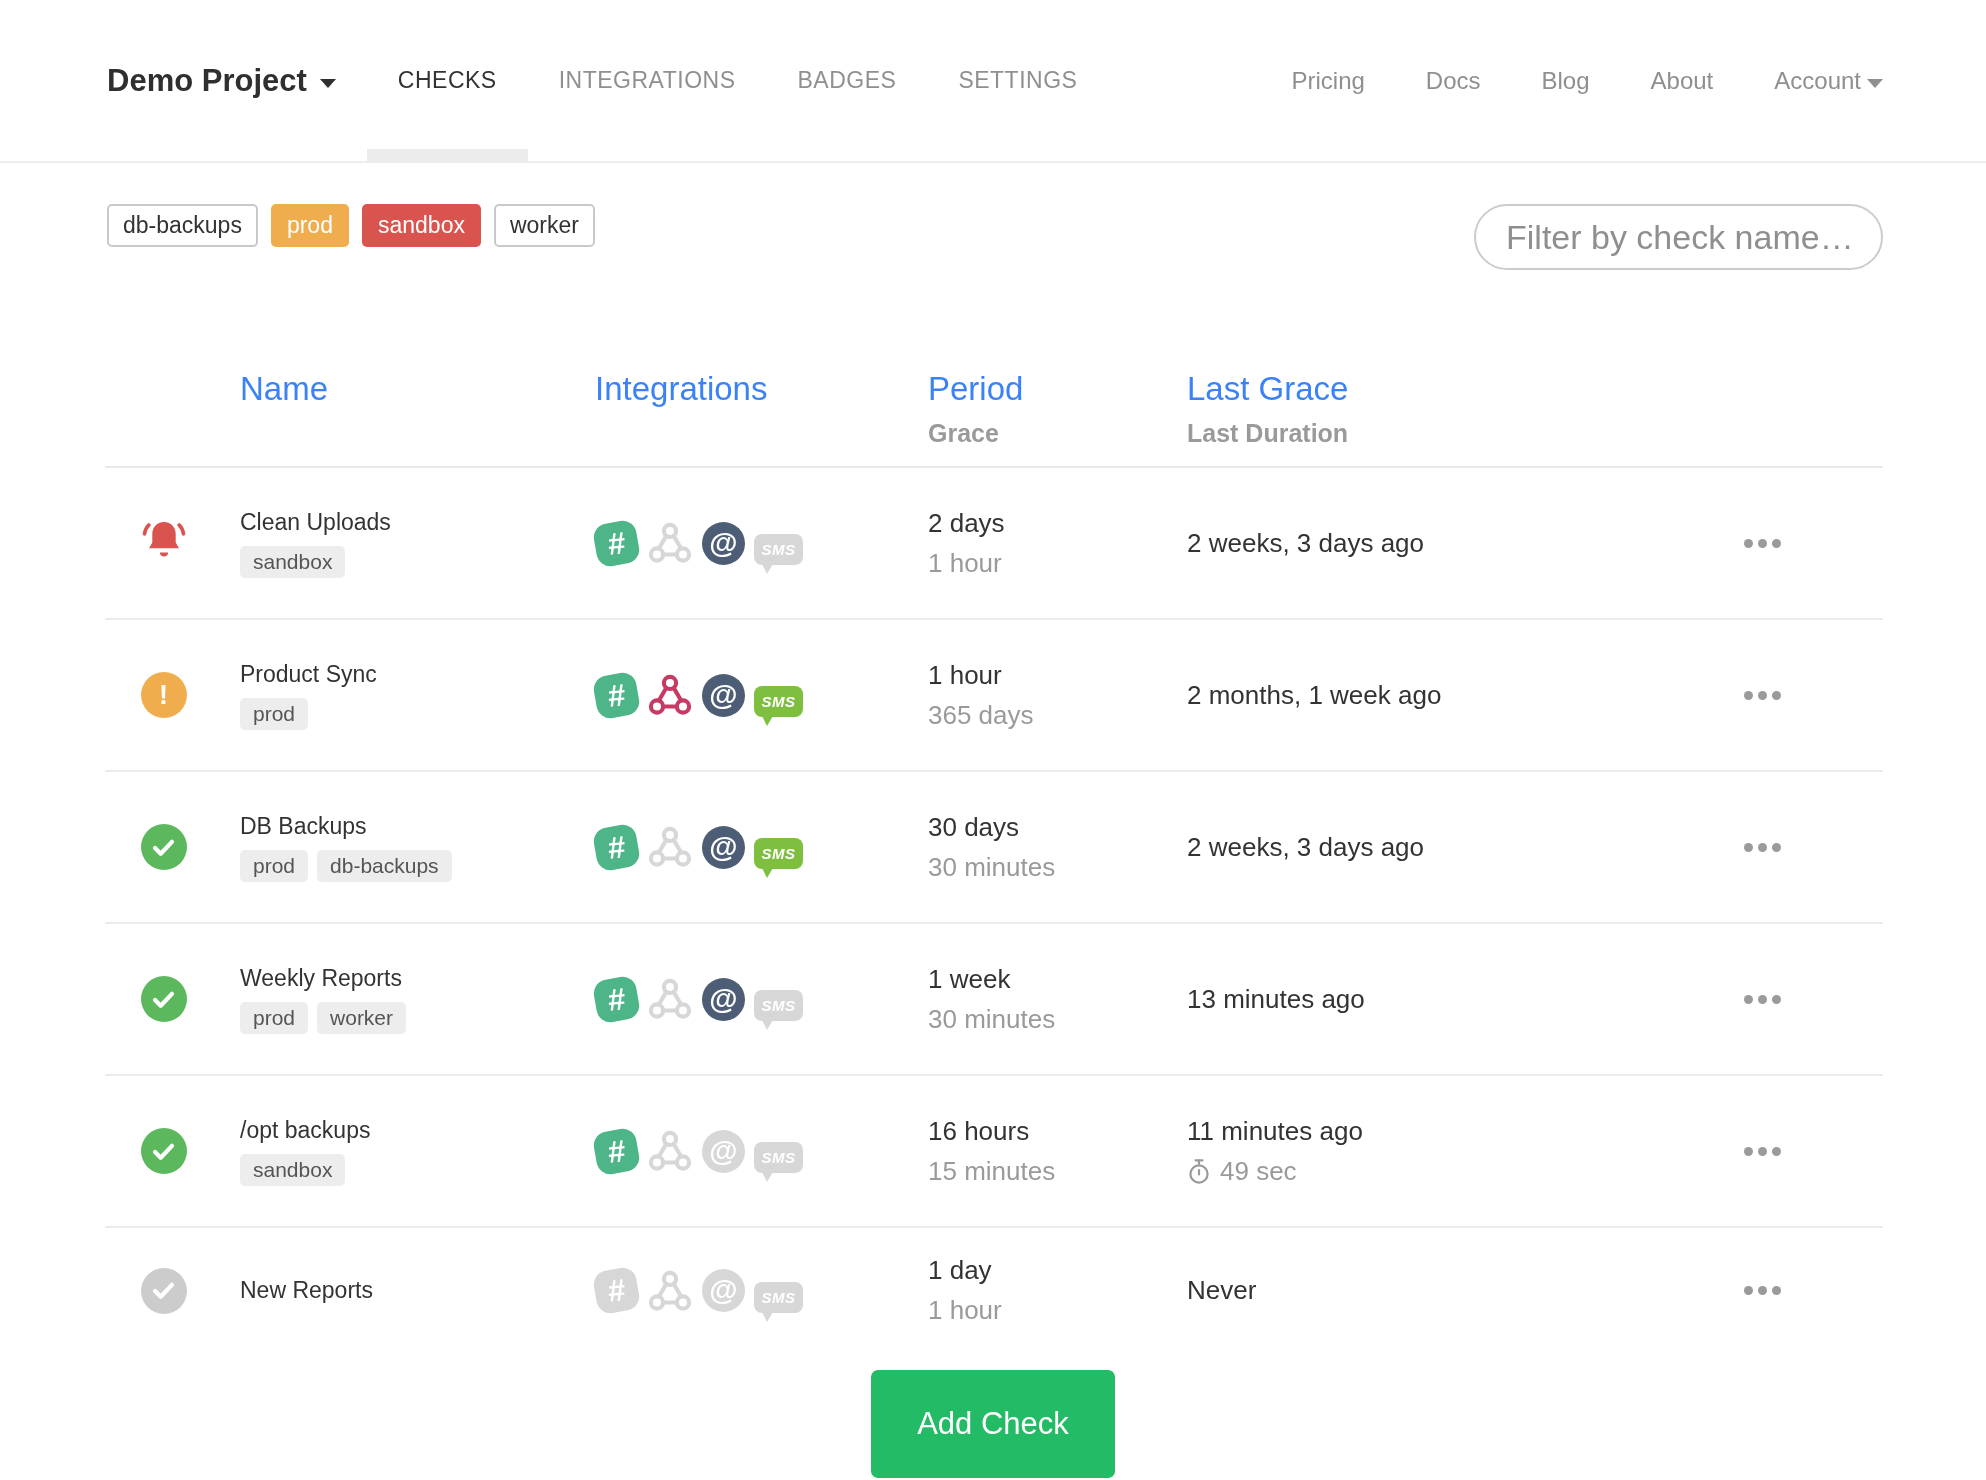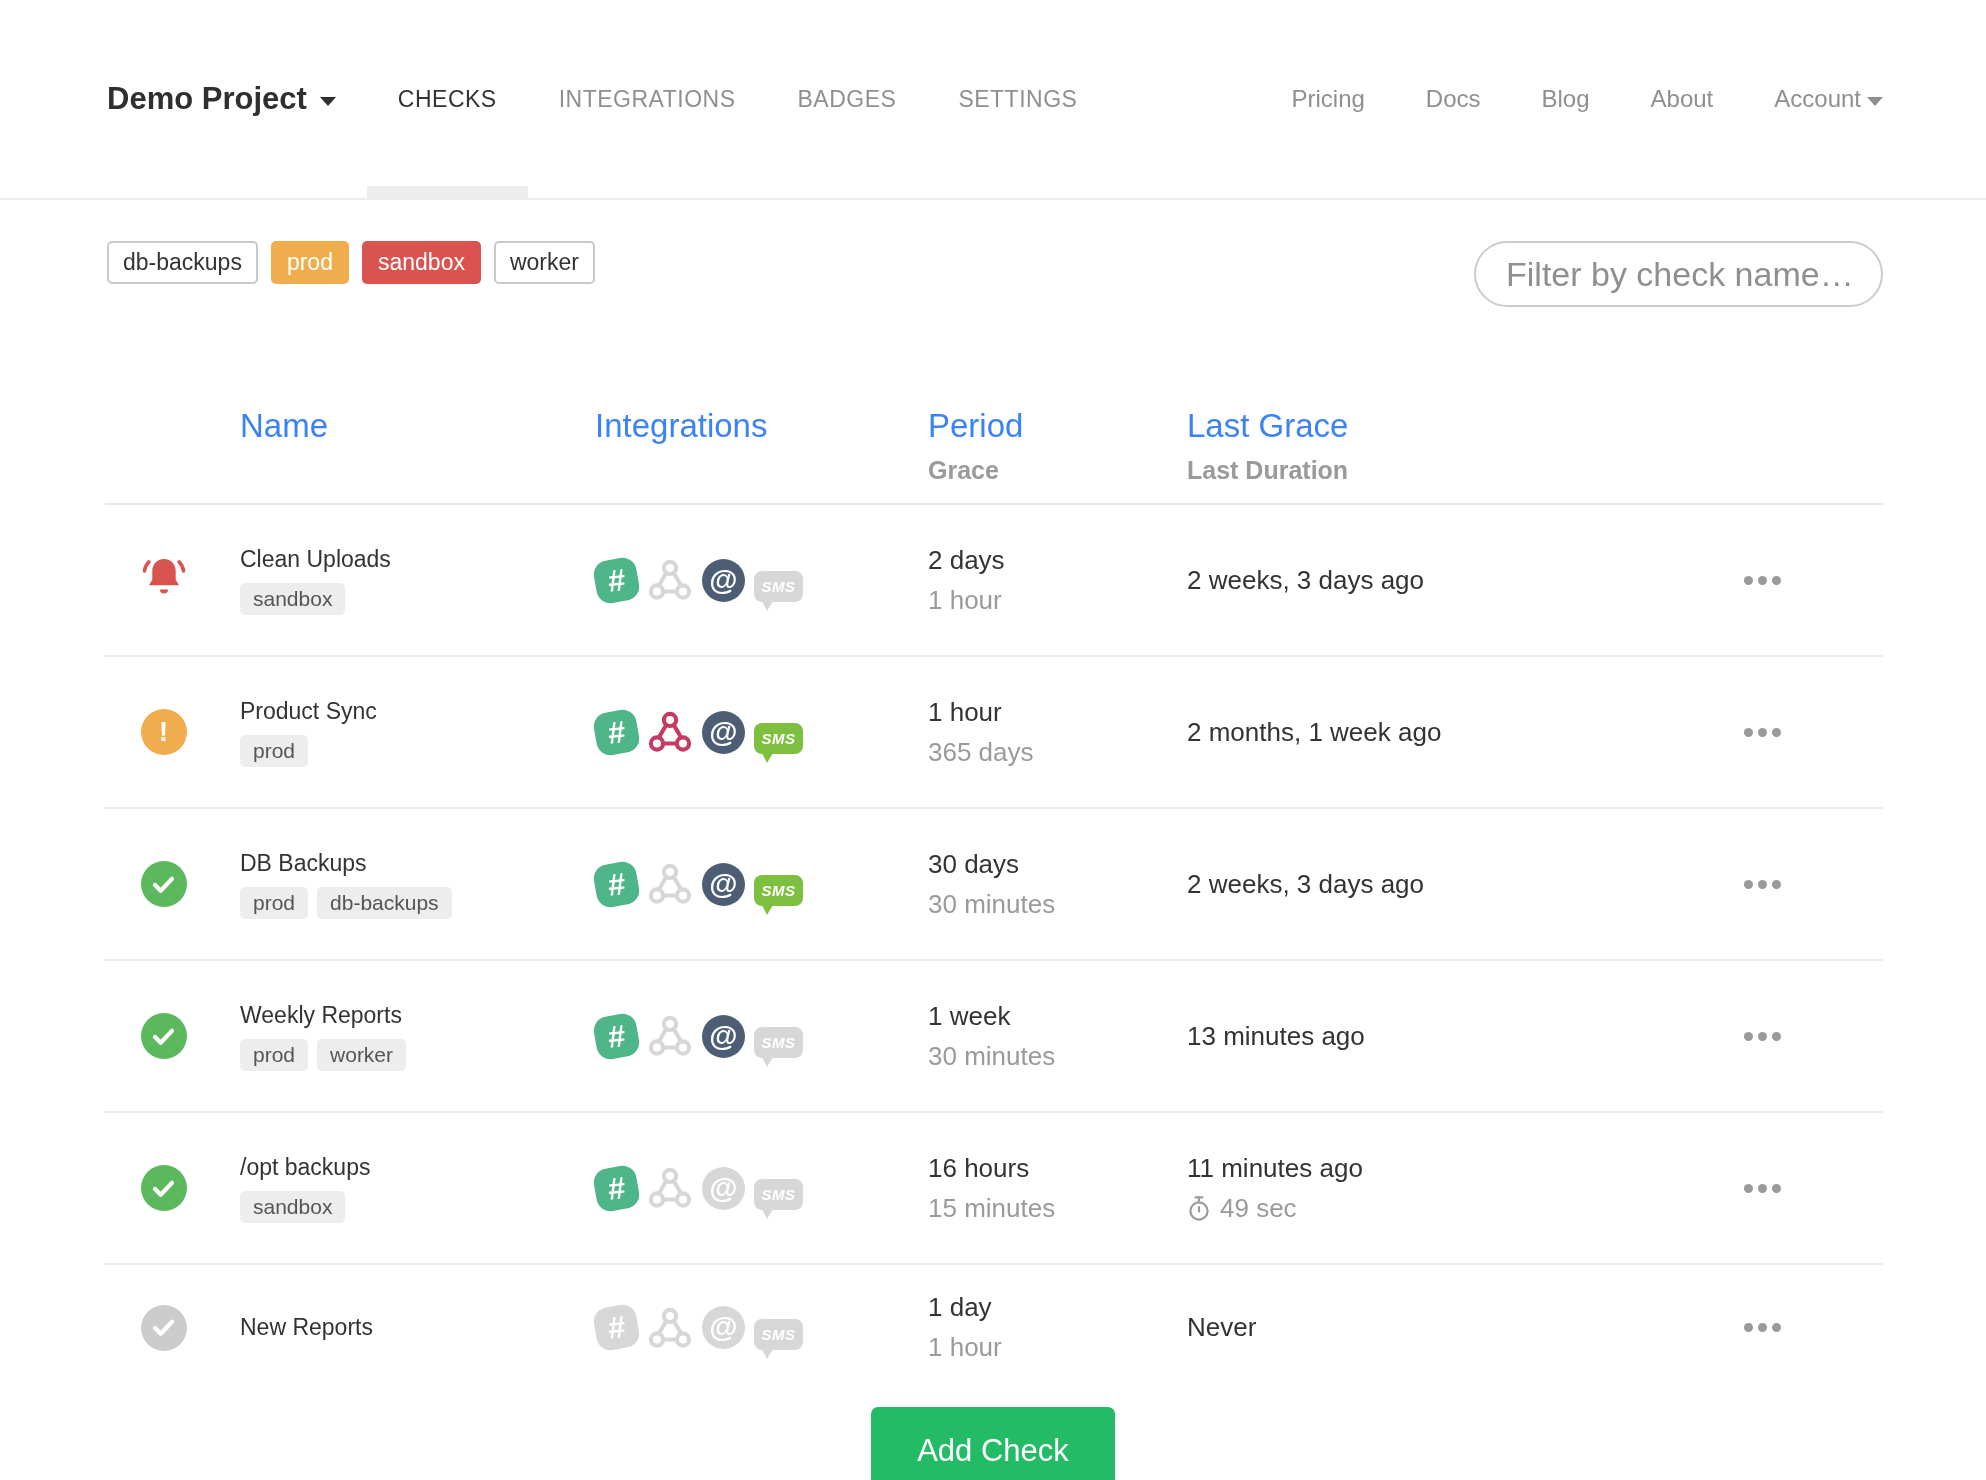--- a/index.html
+++ b/index.html
@@ -1,20 +1,20 @@
 <!DOCTYPE html>
 <html style="--c-danger: #d9534f; --c-warning: #f0ad4e; --c-success: #5cb85c; --c-new: #cccccc; --c-slack: #4eb588; --c-webhook: #c73a63; --c-email: #4c5d75; --c-sms: #7fbf3f; --c-inactive: #d7d7d7; --c-button: #23bb66;"><head>
 <meta charset="utf-8">
 <style>
   html,body{margin:0;padding:0;background:#fff;}
   body{font-family:"Liberation Sans",sans-serif;color:#333;width:1986px;}
   .page{width:1986px;min-height:1480px;box-sizing:border-box;background:#fff;}
 
   
-  header{display:flex;justify-content:space-between;align-items:center;height:200px;
+  header{display:flex;justify-content:space-between;align-items:center;height:163px;
          border-bottom:2px solid #ededed;padding:0 103px 0 107px;box-sizing:border-box;}
   .nav-left{display:flex;align-items:center;height:100%;}
   .project{display:flex;align-items:center;gap:13px;font-size:31px;font-weight:700;color:#2f2f2f;
            margin-right:31px;cursor:pointer;white-space:nowrap;}
   .caret{width:0;height:0;border-left:8px solid transparent;border-right:8px solid transparent;
          border-top:9px solid #2f2f2f;margin-top:5px;}
   .caret.gray{border-top-color:#8f8f8f;}
   .tabs{display:flex;height:100%;}
   .tab{font-size:23px;color:#8f8f8f;padding:0 31px;height:100%;display:flex;align-items:center;
        position:relative;letter-spacing:.5px;cursor:pointer;white-space:nowrap;}
@@ -77,21 +77,21 @@
                  border-top:10px solid;}
   .line1{font-size:26px;color:#333;}
   .line2{font-size:26px;color:#9a9a9a;margin-top:9px;display:flex;align-items:center;gap:9px;}
   .line2:empty{display:none;}
   .c-menu{display:flex;padding-left:20px;}
   .dots{display:flex;gap:5px;cursor:pointer;padding:10px 4px;}
   .dots i{width:9px;height:9px;border-radius:50%;background:#9a9a9a;display:block;}
 
   
   .add-wrap{display:flex;justify-content:center;margin-top:17px;padding-bottom:45px;}
-  .add-btn{width:244px;height:88px;background:var(--c-button);color:#fff;font-size:31px;
+  .add-btn{width:244px;height:108px;background:var(--c-button);color:#fff;font-size:31px;
            border:none;border-radius:7px;cursor:pointer;font-family:inherit;}
 </style>
 </head>
 <body>
 
 <div class="page">
 
   <header>
     <div class="nav-left">
       <div class="project">

